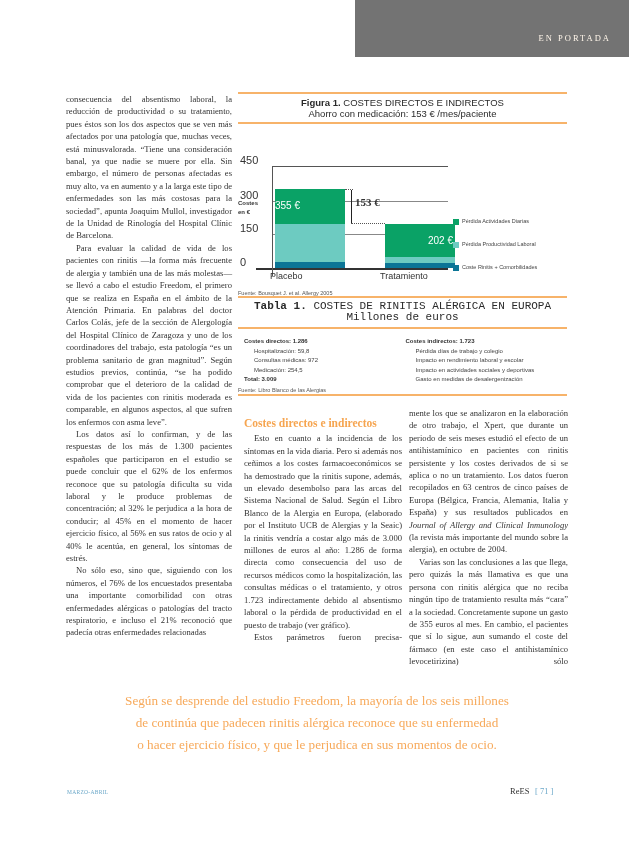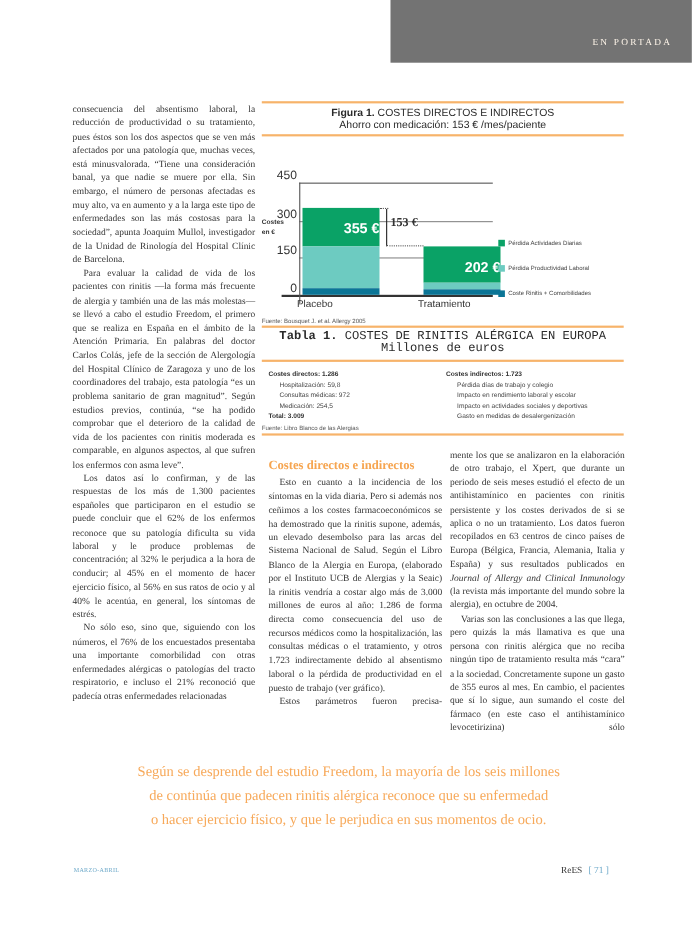--- a/index.html
+++ b/index.html
@@ -15,27 +15,27 @@
   #col3 { left:409px; top:407px; width:159px; }
   .subhead { color:#f6a550; font-size:11.5px; font-weight:bold; margin:10px 0 3px 0 !important; }
   .italic { font-style:italic; }
 
   
   .fig { position:absolute; left:238px; top:92px; width:329px; }
   .rule { height:2px; background:#f7b36a; }
   .fig-title { text-align:center; font-family:"Liberation Sans", sans-serif; font-size:9.5px; line-height:11px; padding:3px 0 3px 0; }
   .fig-title b { font-weight:bold; }
   .chart { position:relative; height:160px; font-family:"Liberation Sans", sans-serif; }
-  .ytick { position:absolute; width:30px; text-align:right; font-size:11px; color:#333; }
+  .ytick { position:absolute; width:30px; font-size:11px; color:#333; }
   .gridline { position:absolute; height:1px; background:#555; }
   .yaxis { position:absolute; left:34px; top:42px; width:1px; height:110px; background:#555; }
   .ylabel { position:absolute; left:0; top:75px; font-size:6px; line-height:9px; font-weight:bold; color:#333; }
   .bar { position:absolute; width:70px; }
   .seg { position:absolute; left:0; width:100%; }
-  .bar-label { position:absolute; width:100%; text-align:right; color:#fff; font-weight:bold; font-size:13px; }
+  .bar-label { position:absolute; width:100%; text-align:left; color:#fff; font-weight:normal; font-size:10px; }
   .xlabel { position:absolute; font-size:9px; color:#333; text-align:left; width:80px; }
   .diff-label { position:absolute; font-size:11px; font-weight:bold; color:#333;font-family:Liberation Serif, serif; }
   .legend { position:absolute; left:215px; font-size:5.5px; color:#444; }
   .legend .sw { display:inline-block; width:6px; height:6px; vertical-align:middle; margin-right:3px; }
   .source { font-family:"Liberation Sans", sans-serif; font-size:5.5px; color:#555; padding:6px 0 0 0; }
 
   
   .tbl { position:absolute; left:238px; top:296px; width:329px; }
   .tbl-title { text-align:center; font-family:Liberation Mono, monospace; font-size:11px; line-height:11px; padding:3px 0 4px 0; }
   .tbl-body { display:flex; font-family:"Liberation Sans", sans-serif; font-size:6px; line-height:9.5px; color:#444; padding:8px 0 2px 6px; }
@@ -89,21 +89,21 @@
     <div class="bar" style="left:37px; top:65px; height:79px;">
       <div class="seg" style="top:0; height:35px; background:#0aa266;"></div>
       <div class="seg" style="top:35px; height:38px; background:#6dcbc1;"></div>
       <div class="seg" style="top:73px; height:6px; background:#0b7596;"></div>
       <div class="bar-label" style="top:11px;">355 €</div>
     </div>
     <div class="bar" style="left:147px; top:100px; height:44px;">
       <div class="seg" style="top:0; height:33px; background:#0aa266;"></div>
       <div class="seg" style="top:33px; height:6px; background:#6dcbc1;"></div>
       <div class="seg" style="top:39px; height:5px; background:#0b7596;"></div>
-      <div class="bar-label" style="top:11px;">202 €</div>
+      <div class="bar-label" style="top:11px;margin-left:43px;">202 €</div>
     </div>
 
     <div style="position:absolute; left:107px; top:65px; width:8px; border-top:1px dotted #555;"></div>
     <div style="position:absolute; left:113px; top:66px; width:1px; height:34px; background:#222;"></div>
     <div style="position:absolute; left:113px; top:99px; width:34px; border-top:1px dotted #555;"></div>
     <div class="diff-label" style="left:117px; top:72px;">153 €</div>
 
     <div class="xlabel" style="left:32px; top:147px;">Placebo</div>
     <div class="xlabel" style="left:142px; top:147px;">Tratamiento</div>
 

